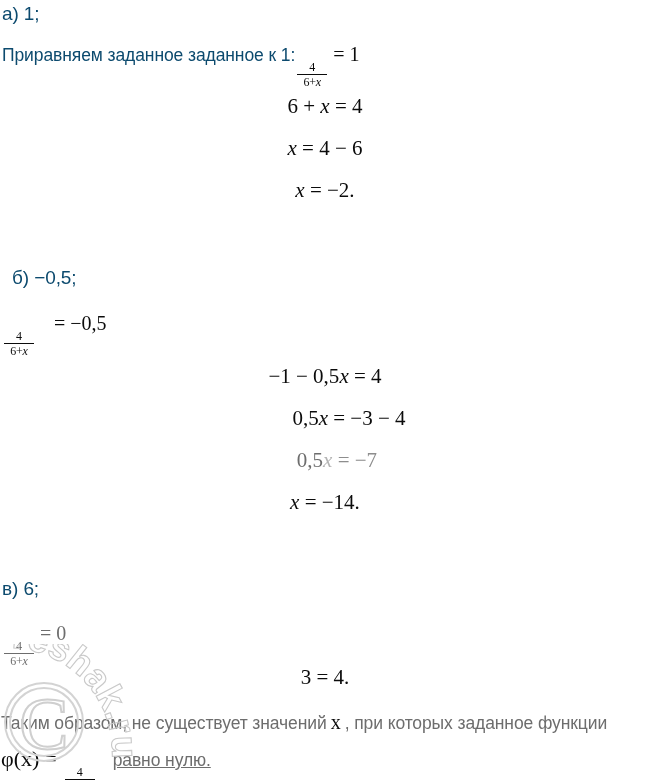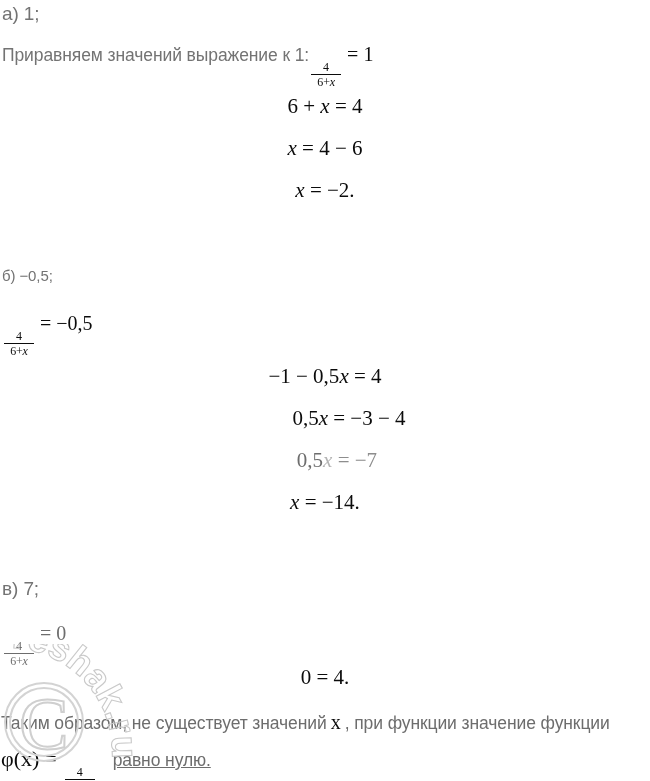--- a/index.html
+++ b/index.html
@@ -19,21 +19,21 @@
   
   .line {
     position: absolute;
     white-space: nowrap;
     line-height: 1;
   }
 
   .body-txt {
     font-family: "Liberation Sans", sans-serif;
     font-size: 17.5px;
-    color: #737373;
+    color: #0c4a6e;
     letter-spacing: -0.1px;
   }
 
   .math {
     font-family: "Liberation Serif", serif;
     font-size: 20px;
     color: #0b0b0b;
   }
   .math .it {
     font-style: italic;
@@ -120,85 +120,85 @@
   }
 </style>
 </head>
 <body>
 
 <div class="line body-txt" style="left:2px; top:4px; font-size:19px;">
   <span>а) 1;</span>
 </div>
 
 <div class="line" style="left:2px; top:44px;">
-  <span class="body-txt">Приравняем значений выражение к 1:</span><span class="frac math">
+  <span class="body-txt">Приравняем заданное заданное к 1:</span><span class="frac math">
       <span class="num">4</span>
       <span class="bar"></span>
       <span class="den"><span>6+</span><span class="it">x</span></span>
     </span><span class="math" style="margin-left:4px;">= 1</span>
 </div>
 
 <div class="eq-row" style="top:96px;">
   <span>6 + </span><span class="it">x</span><span> = 4</span>
 </div>
 
 <div class="eq-row" style="top:138px;">
   <span class="it">x</span><span> = 4 − 6</span>
 </div>
 
 <div class="eq-row" style="top:180px;">
   <span class="it">x</span><span> = −2.</span>
 </div>
 
-<div class="line body-txt" style="left:2px; top:268px; font-size:15px;">
+<div class="line body-txt" style="left:12px; top:268px; font-size:19px;">
   <span>б) −0,5;</span>
 </div>
 
 <div class="line" style="left:2px; top:313px;">
   <span class="frac math">
       <span class="num">4</span>
       <span class="bar"></span>
       <span class="den"><span>6+</span><span class="it">x</span></span>
-    </span><span class="math" style="margin-left:4px;">= −0,5</span>
+    </span><span class="math" style="margin-left:18px;">= −0,5</span>
 </div>
 
 <div class="eq-row" style="top:366px;">
   <span>−1 − 0,5</span><span class="it">x</span><span> = 4</span>
 </div>
 
 <div class="eq-row" style="top:408px;margin-left:24px;">
   <span>0,5</span><span class="it">x</span><span> = −3 − 4</span>
 </div>
 
 <div class="eq-row" style="top:450px;padding-left:12px;">
   <span class="faded3">0,5</span><span class="it faded2">x</span><span class="faded"> = −7</span>
 </div>
 
 <div class="eq-row" style="top:492px;">
   <span class="it">x</span><span> = −14.</span>
 </div>
 
 <div class="line body-txt" style="left:2px; top:579px; font-size:19px;">
-  <span>в) 7;</span>
+  <span>в) 6;</span>
 </div>
 
 <div class="line" style="left:2px; top:623px;">
   <span class="frac math faded3">
       <span class="num">4</span>
       <span class="bar"></span>
       <span class="den"><span>6+</span><span class="it">x</span></span>
     </span><span class="math faded3" style="margin-left:4px;">= 0</span>
 </div>
 
 <div class="eq-row" style="top:667px;">
-  <span>0 = 4.</span>
+  <span>3 = 4.</span>
 </div>
 
 <div class="line" style="left:1px; top:712px;">
-  <span class="body-txt faded3">Таким образом, не существует значений</span><span class="math it" style="margin:0 4px;">x</span><span class="body-txt faded3">, при функции значение функции</span>
+  <span class="body-txt faded3">Таким образом, не существует значений</span><span class="math it" style="margin:0 4px;">x</span><span class="body-txt faded3">, при которых заданное функции</span>
 </div>
 
 <div class="line" style="left:1px; top:748px;">
   <span class="math it" style="font-size:22px;">φ</span><span class="math it" style="font-size:22px;">(x)</span><span class="math" style="margin:0 6px;">=</span><span class="frac math">
       <span class="num">4</span>
       <span class="bar"></span>
       <span class="den"><span>6+</span><span class="it">x</span></span>
     </span><span class="body-txt faded3" style="margin-left:16px;text-decoration:underline;">равно нулю.</span>
 </div>
 

